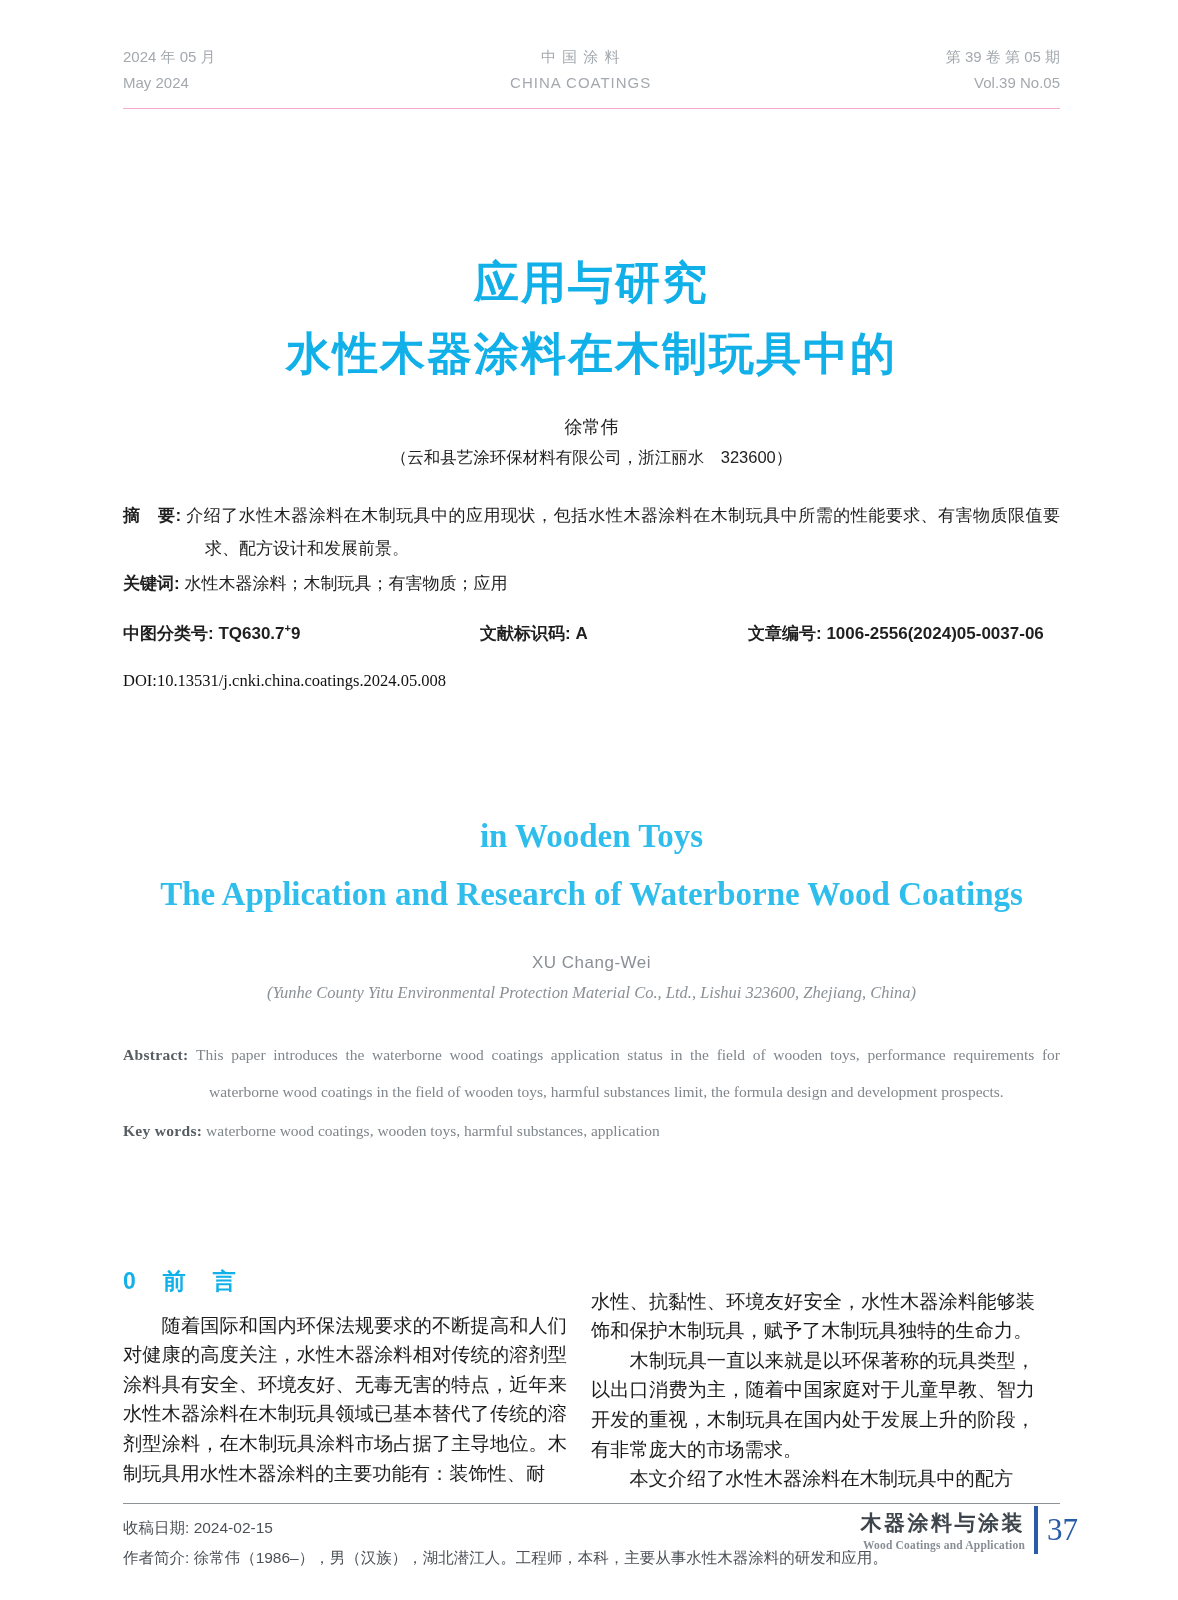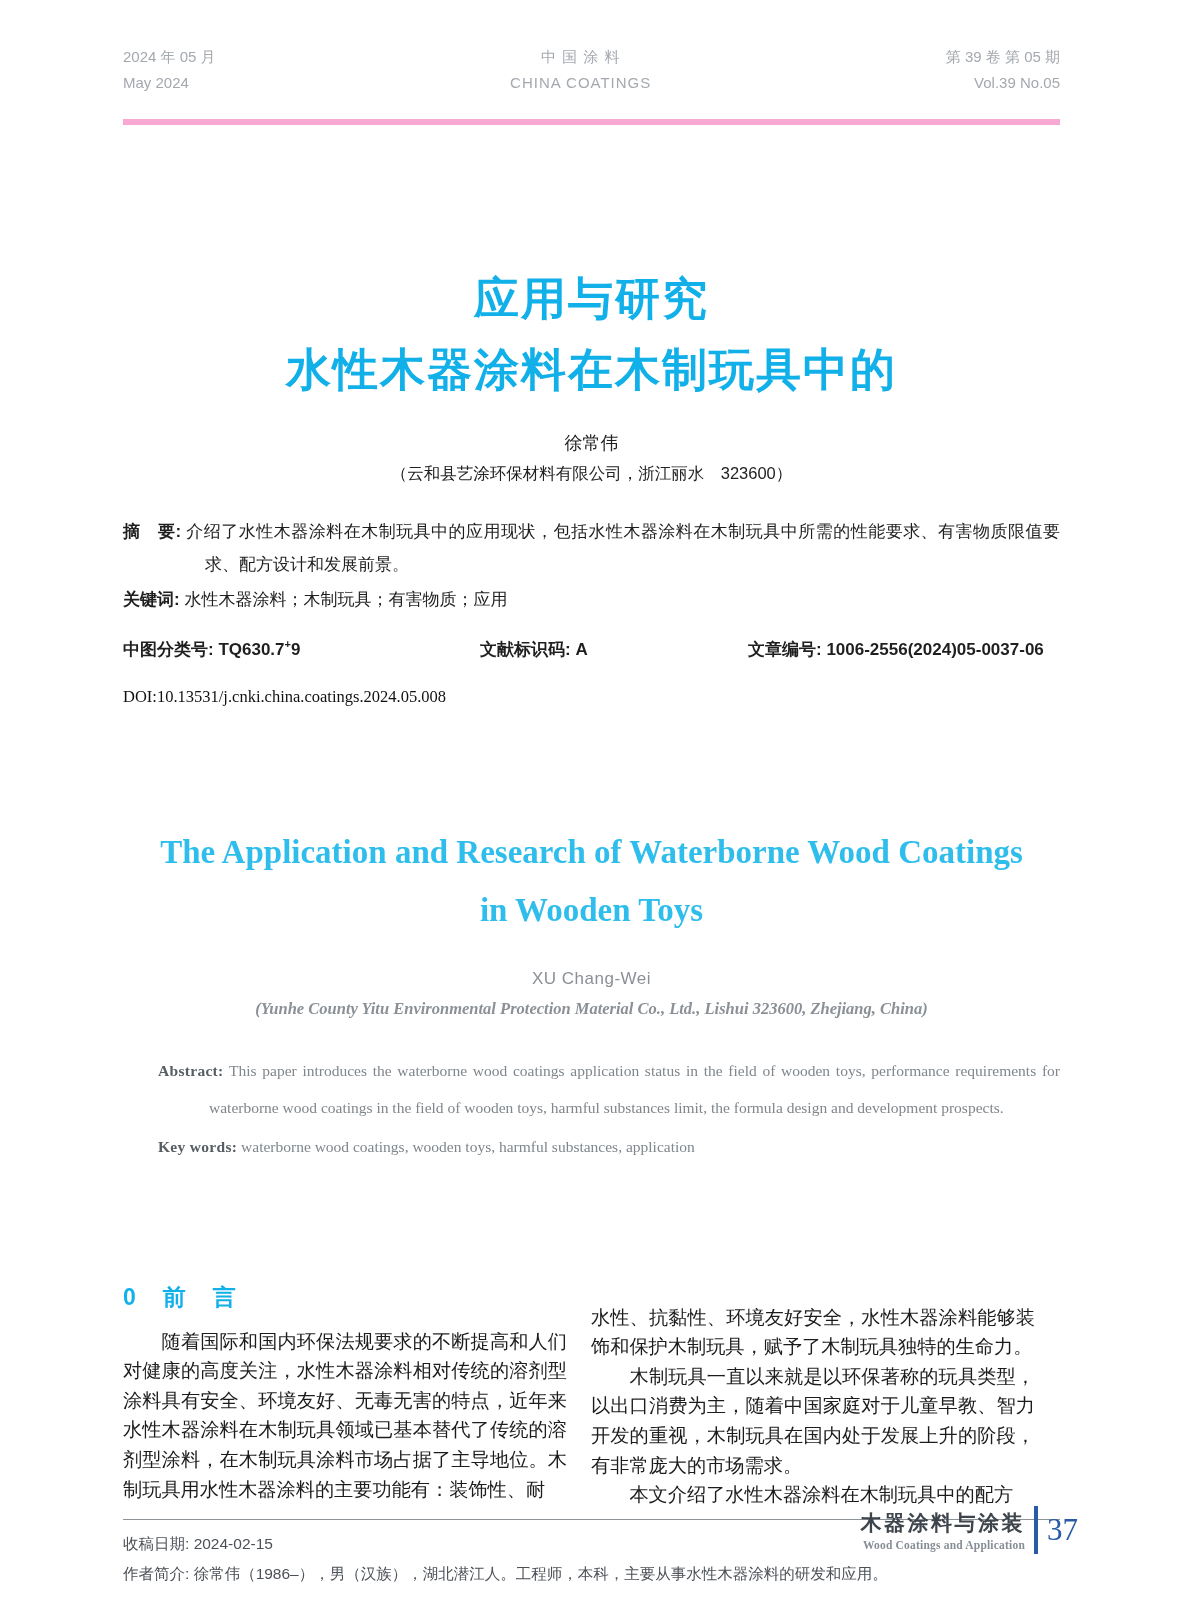--- a/index.html
+++ b/index.html
@@ -15,22 +15,22 @@
     color: #1d1d1f;
   }
   .content { padding: 0 118px 0 123px; }
 
   
   .journal-header {
     display: flex;
     justify-content: space-between;
     align-items: flex-end;
     padding-top: 44px;
-    padding-bottom: 24px;
-    border-bottom: 6px solid #f9a8d4;
+    padding-bottom: 13px;
+    border-bottom: 1px solid #f9a8d4;
     color: #a4a9af;
     font-size: 15px;
     line-height: 1.7;
   }
   .journal-header .col-c { text-align: center; letter-spacing: 1px; }
   .journal-header .col-r { text-align: right; }
 
   
   .title-cn {
     margin-top: 138px;
@@ -72,34 +72,33 @@
     line-height: 1.76;
   }
   .author-en { margin-top: 30px; text-align: center; font-size: 17px; color: #8a9096; letter-spacing: .5px; }
   .affil-en {
     margin-top: 10px;
     text-align: center;
     font-family: "Liberation Serif", serif;
     font-style: italic;
     font-size: 16.5px;
     color: #8a9096;
-    font-weight: bold;
   }
 
   
   .abs-en {
     margin-top: 34px;
     font-family: "Liberation Serif", serif;
     font-size: 15.5px;
     color: #7f868c;
     line-height: 2.38;
     text-align: justify;
   }
   .hang-en { padding-left: 86px; text-indent: -86px; }
-  .lbl-en { font-weight: bold; color: #565d63; letter-spacing: .3px; margin-left: 35px; }
+  .lbl-en { font-weight: bold; color: #565d63; letter-spacing: .3px; }
   .kw-en { margin-top: 2px; }
 
   
   .section-cols {
     display: flex;
     gap: 24px;
     margin-top: 116px;
   }
   .col { width: 444px; }
   .sec-heading {
@@ -187,22 +186,22 @@
       <p class="kw-cn"><span class="lbl">关键词: </span><span>水性木器涂料；木制玩具；有害物质；应用</span></p>
       <div class="class-row">
         <div class="c1"><span>中图分类号: </span><span>TQ630.7</span><sup>+</sup><span>9</span></div>
         <div class="c2"><span>文献标识码: </span><span>A</span></div>
         <div class="c3"><span>文章编号: </span><span>1006-2556(2024)05-0037-06</span></div>
       </div>
       <div class="doi">DOI:10.13531/j.cnki.china.coatings.2024.05.008</div>
     </div>
 
     <div class="title-en">
+      <div>in Wooden Toys</div>
       <div>The Application and Research of Waterborne Wood Coatings</div>
-      <div>in Wooden Toys</div>
     </div>
 
     <div class="author-en">XU Chang-Wei</div>
     <div class="affil-en">(Yunhe County Yitu Environmental Protection Material Co., Ltd., Lishui 323600, Zhejiang, China)</div>
 
     <div class="abs-en">
       <p class="hang-en"><span class="lbl-en">Abstract:</span><span> This paper introduces the waterborne wood coatings application status in the field of wooden toys, performance requirements for waterborne wood coatings in the field of wooden toys, harmful substances limit, the formula design and development prospects.</span></p>
       <p class="kw-en"><span class="lbl-en">Key words:</span><span> waterborne wood coatings, wooden toys, harmful substances, application</span></p>
     </div>
 

